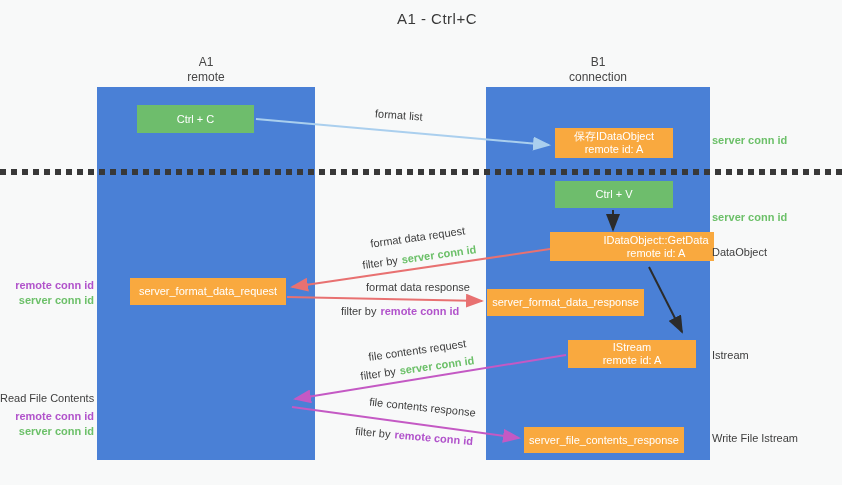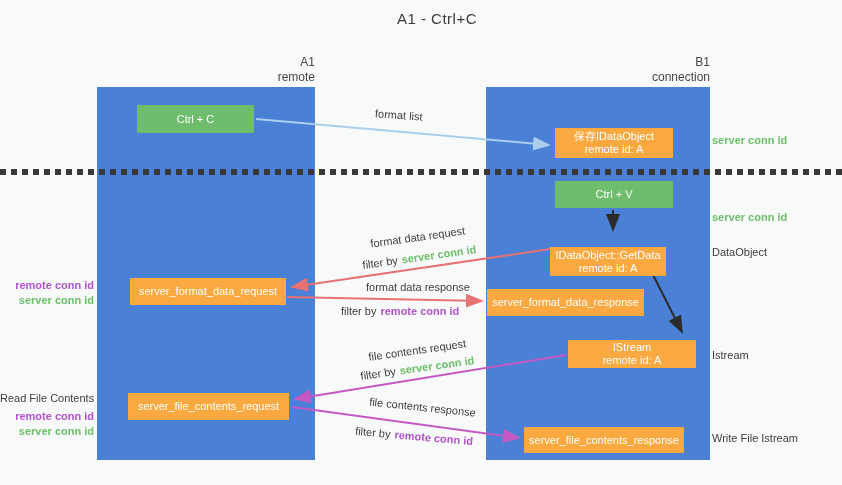--- a/index.html
+++ b/index.html
@@ -1,21 +1,21 @@
 <!DOCTYPE html>
 <html style="--background: #f8f9f9; --lane: #4a80d6; --green-box: #6ebd6c; --orange-box: #f9a93f; --green-text: #6cc069; --purple-text: #b153cb; --red-arrow: #e87171; --magenta-arrow: #c459c4; --blue-arrow: #aacfee; --black-arrow: #2b2b2b; --dotted: #383838;"><head>
 <meta charset="utf-8">
 <style>
   html,body{margin:0;padding:0;background:#fff;}
   .canvas{position:relative;width:842px;height:485px;background:var(--background,#f8f9f9);
           font-family:"Liberation Sans",sans-serif;overflow:hidden;}
   .title{position:absolute;left:0;right:0;top:8px;text-align:center;font-size:15px;
          color:#3a3a3a;line-height:21px;letter-spacing:0.5px;padding-left:32px;}
   .lane{position:absolute;background:var(--lane,#4a80d6);}
-  .lane-header{position:absolute;text-align:right;font-size:12px;color:#464646;line-height:15px;}
+  .lane-header{position:absolute;text-align:center;font-size:12px;color:#464646;line-height:15px;}
   .node{position:absolute;display:flex;flex-direction:column;align-items:center;
         justify-content:center;color:#fff;text-align:center;line-height:13px;}
   .node.green{background:var(--green-box,#6ebd6c);font-size:11px;}
   .node.orange{background:var(--orange-box,#f9a93f);font-size:11px;}
   .side-label{position:absolute;font-size:11px;white-space:nowrap;line-height:14px;}
   .align-right{text-align:right;}
   .green-text{color:var(--green-text,#6cc069);font-weight:bold;}
   .purple-text{color:var(--purple-text,#b153cb);font-weight:bold;}
   .dark-text{color:#3e3e3e;}
   .edge-label{position:absolute;font-size:11px;color:#3e3e3e;white-space:nowrap;}
@@ -82,36 +82,33 @@
   <div class="node green" style="left:137px;top:105px;width:117px;height:28px;">
     <div>Ctrl + C</div>
   </div>
   <div class="node orange" style="left:555px;top:128px;width:118px;height:30px;">
     <div>保存IDataObject</div>
     <div>remote id: A</div>
   </div>
   <div class="node green" style="left:555px;top:181px;width:118px;height:27px;">
     <div>Ctrl + V</div>
   </div>
-  <div class="node orange" style="left:550px;top:247px;width:116px;height:29px;">
+  <div class="node orange" style="left:550px;top:232px;width:116px;height:29px;padding-left:48px;">
     <div>IDataObject::GetData</div>
     <div>remote id: A</div>
   </div>
   <div class="node orange" style="left:130px;top:278px;width:156px;height:27px;">
     <div>server_format_data_request</div>
   </div>
   <div class="node orange" style="left:487px;top:289px;width:157px;height:27px;">
     <div>server_format_data_response</div>
   </div>
   <div class="node orange" style="left:568px;top:340px;width:128px;height:28px;">
     <div>IStream</div>
     <div>remote id: A</div>
-  </div>
-  <div class="node orange" style="left:128px;top:393px;width:161px;height:27px;">
-    <div>server_file_contents_request</div>
   </div>
   <div class="node orange" style="left:524px;top:427px;width:160px;height:26px;">
     <div>server_file_contents_response</div>
   </div>
 
   <div class="side-label green-text" style="left:712px;top:133px;">server conn id</div>
   <div class="side-label green-text" style="left:712px;top:210px;">server conn id</div>
   <div class="side-label dark-text" style="left:712px;top:245px;">DataObject</div>
   <div class="side-label dark-text" style="left:712px;top:348px;">Istream</div>
   <div class="side-label dark-text" style="left:712px;top:431px;">Write File Istream</div>

